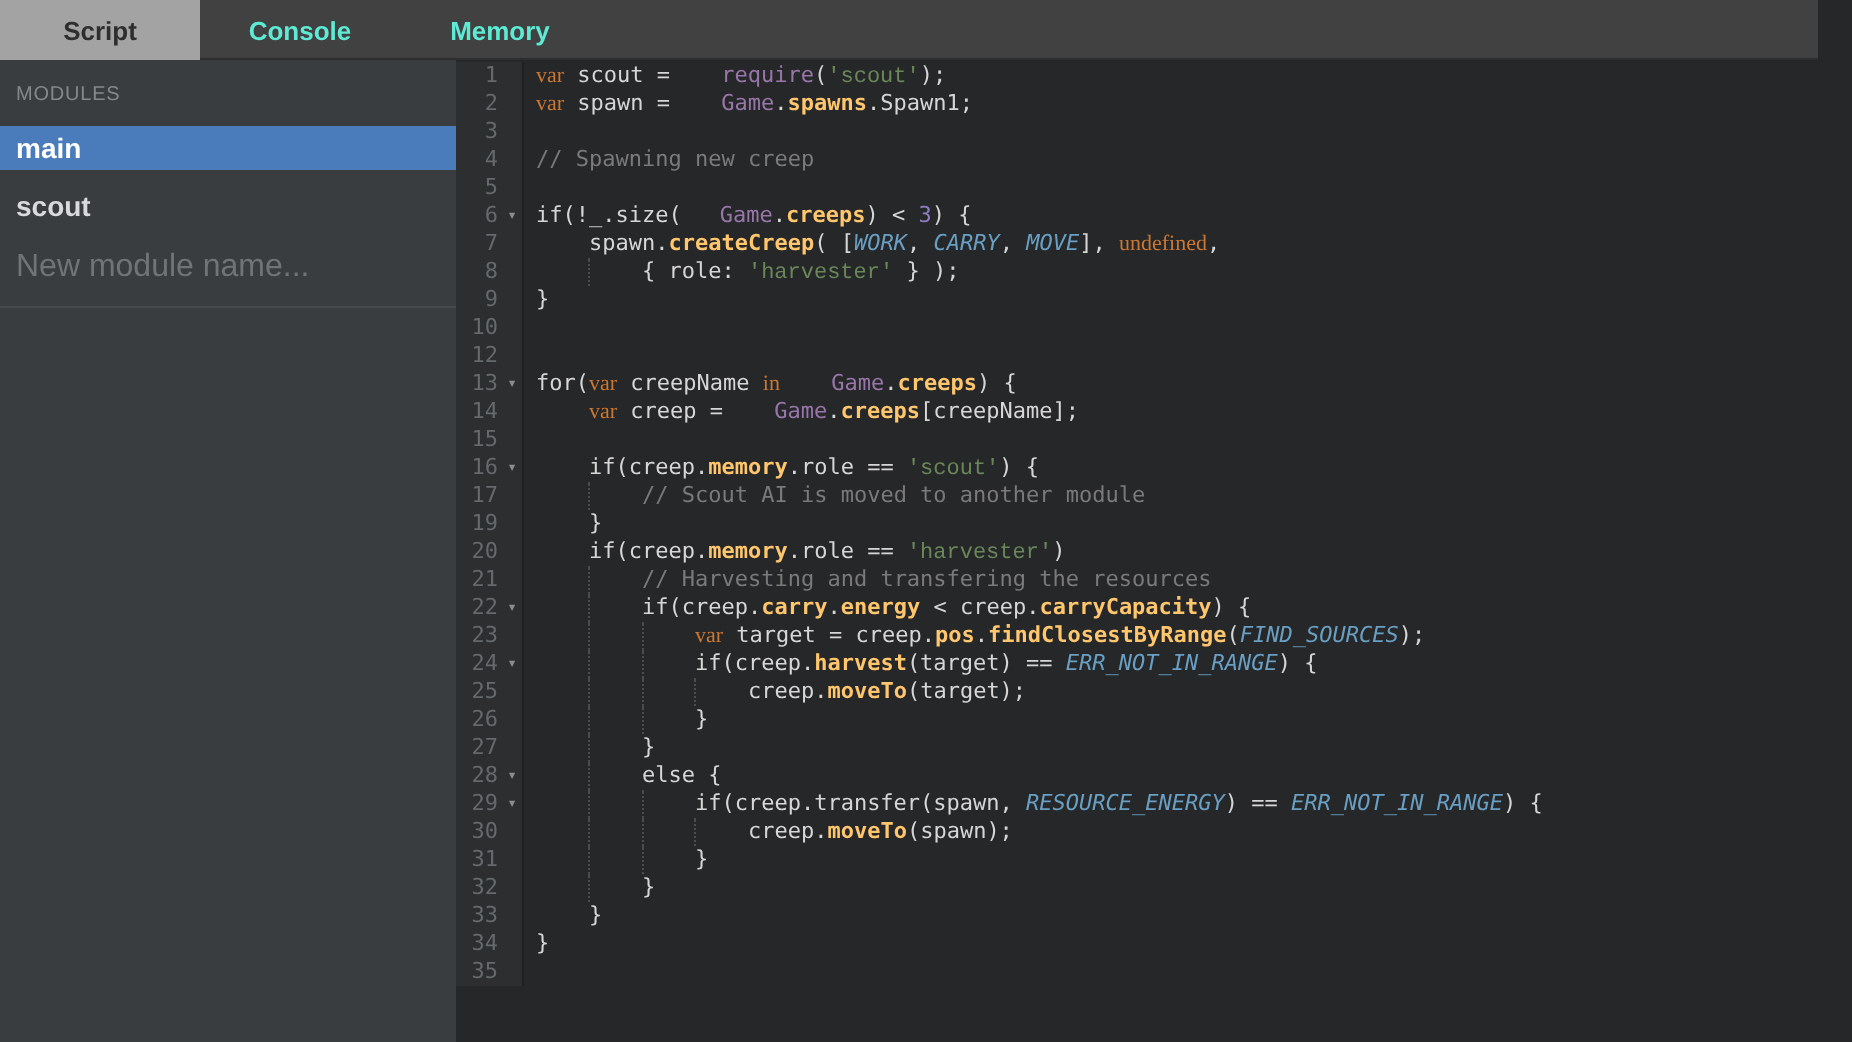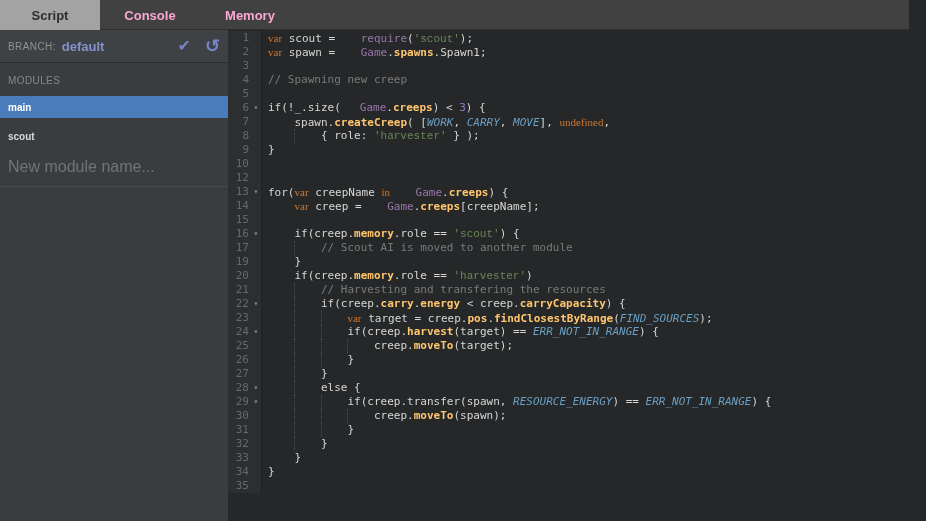--- a/index.html
+++ b/index.html
@@ -4,34 +4,34 @@
 <style>
   * { margin:0; padding:0; box-sizing:border-box; }
   html,body { width:926px; height:521px; overflow:hidden; background:#252728; }
   body { font-family:"Liberation Sans", sans-serif; }
   .app { position:relative; width:909px; height:521px; }
 
   
   .topbar { position:absolute; top:0; left:0; right:0; height:30px; background:#414141;
             display:flex; border-bottom:1px solid #2e2e2e; }
   .tab { width:100px; height:30px; display:flex; align-items:center; justify-content:center;
-         font-size:13px; font-weight:bold; color:#f9a8d4; cursor:pointer; }
+         font-size:13px; font-weight:bold; color:#5eead4; cursor:pointer; }
   .tab.active { background:#a3a3a3; color:#2e2e2e; }
 
   
   .sidebar { position:absolute; top:30px; left:0; width:228px; bottom:0; background:#3a3d3f; }
   .branch-row { height:33px; background:#3f4244; border-bottom:1px solid #2c2e30;
                 display:flex; align-items:center; padding:0 8px; }
   .branch-label { font-size:10px; color:#8e9193; letter-spacing:.4px; margin-right:6px; }
   .branch-name { font-size:13px; font-weight:bold; color:#8491cb; flex:1; cursor:pointer; }
   .icon-btn { font-size:16px; color:#7584c9; margin-left:14px; cursor:pointer; line-height:1; }
   .icon-btn.restore { font-size:18px; font-weight:bold; }
   .modules-header { font-size:10px; color:#85888a; letter-spacing:.4px; padding:12px 8px 10px 8px; }
   .module-item { height:22px; display:flex; align-items:center; padding:0 8px;
-                 font-size:10px; font-weight:bold; color:#d8dadb; cursor:pointer; margin-bottom:7px; }
+                 font-size:14px; font-weight:bold; color:#d8dadb; cursor:pointer; margin-bottom:7px; }
   .module-item.selected { background:#4a7cbb; color:#ffffff; }
   .new-module input { width:212px; margin:4px 8px 0 8px; background:transparent; border:none; outline:none;
                  font-size:16px; color:#c8c8c8; font-family:"Liberation Sans", sans-serif; }
   .new-module input::placeholder { color:#717476; }
   .sidebar-divider { margin-top:10px; border-bottom:1px solid #47494b; }
 
   
   .editor { position:absolute; top:30px; left:228px; right:0; bottom:0; background:#252728;
             font-family:"DejaVu Sans Mono", monospace; font-size:11px; line-height:14px;
             padding-top:1px; cursor:text; }
@@ -55,26 +55,20 @@
 
 <div class="app">
 
   <div class="topbar">
       <div class="tab active">Script</div>
       <div class="tab">Console</div>
       <div class="tab">Memory</div>
     </div>
 
   <div class="sidebar">
-    <div class="branch-row">
-      <span class="branch-label">BRANCH:</span>
-      <span class="branch-name">default</span>
-      <span class="icon-btn">✔</span>
-      <span class="icon-btn restore">↺</span>
-    </div>
     <div class="modules-header">MODULES</div>
     <div id="module-list">
         <div class="module-item selected">main</div>
         <div class="module-item">scout</div>
       </div>
     <div class="new-module">
       <input type="text" placeholder="New module name..." style="">
     </div>
     <div class="sidebar-divider"></div>
   </div>

